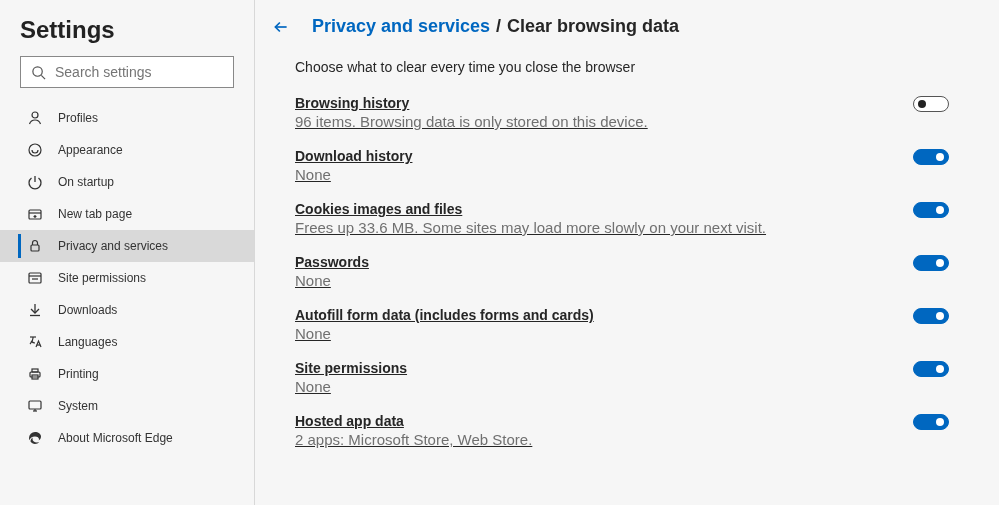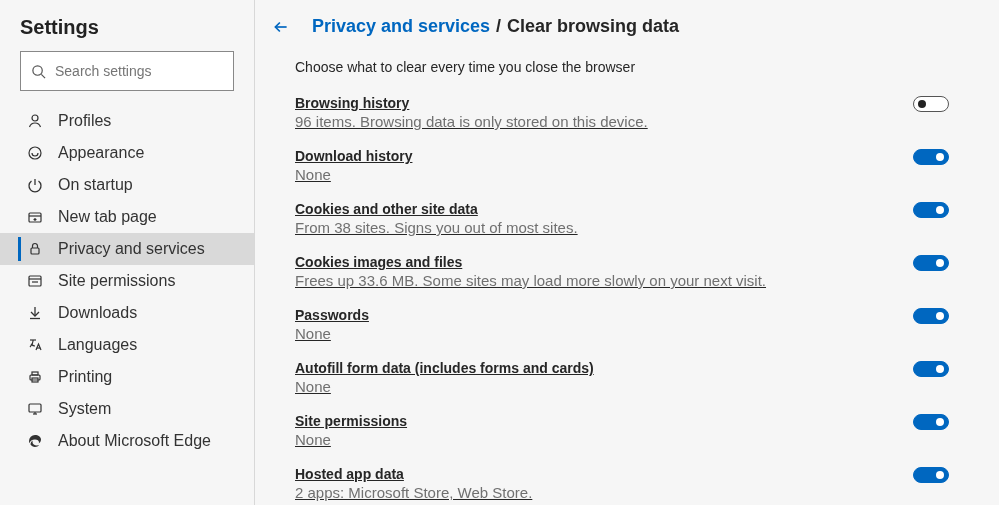--- a/index.html
+++ b/index.html
@@ -12,34 +12,34 @@
       height: 505px;
       display: flex;
       overflow: hidden;
     }
     .sidebar {
       width: 255px;
       padding: 16px 0 16px 0;
       border-right: 1px solid #d8d8d8;
     }
     .page-title {
-      font-size: 20px;
+      font-size: 24px;
       font-weight: 600;
       padding: 0 0 10px 20px;
       color: #222;
     }
     .search-wrap {
       padding: 2px 20px 10px 20px;
     }
     .search-box {
       display: flex;
       align-items: center;
       border: 1px solid #888;
       background: #fff;
-      height: 40px;
+      height: 32px;
       padding: 0 8px;
       gap: 8px;
     }
     .search-box svg { flex: 0 0 auto; }
     .search-box input {
       border: none;
       outline: none;
       font-size: 14px;
       flex: 1;
       background: transparent;
@@ -69,21 +69,21 @@
       background: #0067c0;
     }
     .nav-icon {
       width: 18px;
       height: 18px;
       display: flex;
       align-items: center;
       justify-content: center;
       flex: 0 0 18px;
     }
-    .nav-label { font-size: 16px; }
+    .nav-label { font-size: 12px; }
     .main {
       flex: 1;
       padding: 16px 50px 16px 16px;
       overflow-y: auto;
     }
     .breadcrumb {
       display: flex;
       align-items: center;
       gap: 21px;
       margin-bottom: 22px;
@@ -330,29 +330,20 @@
       <div class="option-text">
         <div class="option-title">Download history</div>
         <div class="option-desc">None</div>
       </div>
       <div class="toggle on">
           <span class="knob"></span>
         </div>
     </div>
     <div class="option-row">
       <div class="option-text">
-        <div class="option-title">Cookies and other site data</div>
-        <div class="option-desc">From 38 sites. Signs you out of most sites.</div>
-      </div>
-      <div class="toggle on">
-          <span class="knob"></span>
-        </div>
-    </div>
-    <div class="option-row">
-      <div class="option-text">
         <div class="option-title">Cookies images and files</div>
         <div class="option-desc">Frees up 33.6 MB. Some sites may load more slowly on your next visit.</div>
       </div>
       <div class="toggle on">
           <span class="knob"></span>
         </div>
     </div>
     <div class="option-row">
       <div class="option-text">
         <div class="option-title">Passwords</div>

